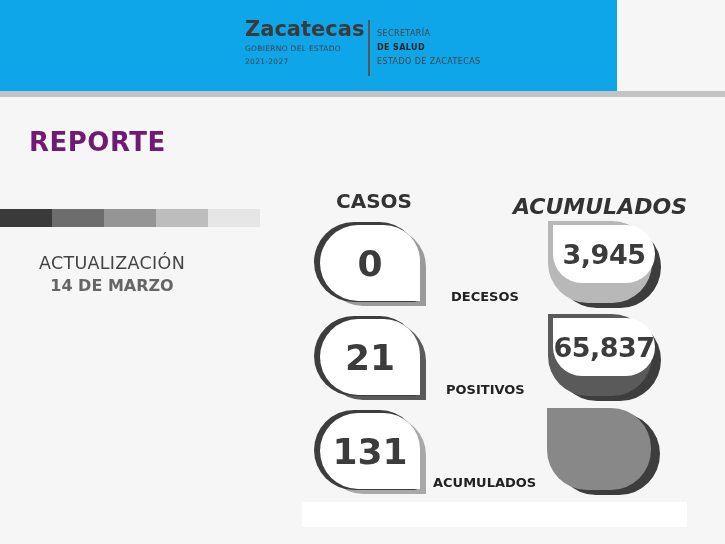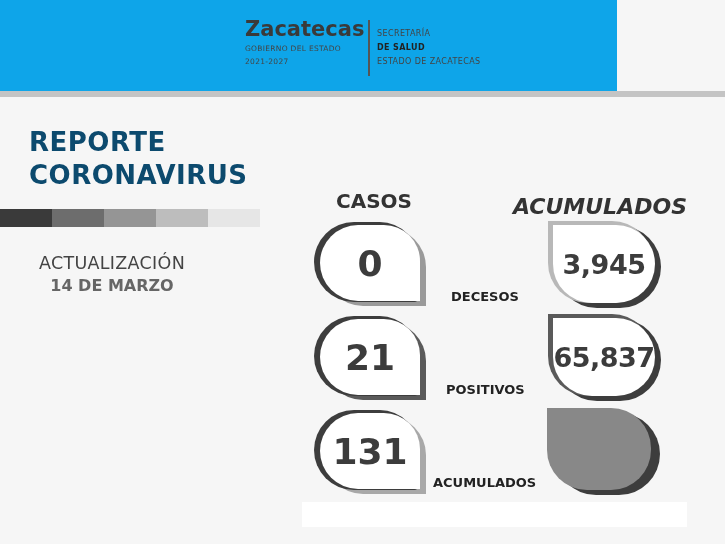--- a/index.html
+++ b/index.html
@@ -22,21 +22,21 @@
   }
   .gov-sub { font-size: 7.5px; color: #444; line-height: 13px; letter-spacing: 0.3px; margin-top: 1px; }
   .gov-years { font-size: 7.5px; color: #444; line-height: 13px; letter-spacing: 0.3px; }
   .divider { position: absolute; left: 368px; top: 20px; width: 2px; height: 56px; background: #555; }
   .sec-block { position: absolute; left: 377px; top: 27px; font-size: 8px; color: #444; line-height: 14px; letter-spacing: 0.4px; }
   .sec-block .bold { font-weight: bold; color: #222; }
   .gray-bar { position: absolute; left: 0; top: 91px; width: 725px; height: 6px; background: #c4c4c4; }
 
   .report-title {
     position: absolute; left: 29px; top: 126px;
-    font-size: 26px; font-weight: bold; line-height: 33px; color: #0c4a6e; letter-spacing: 0.5px;
+    font-size: 26px; font-weight: bold; line-height: 33px; color: #701a75; letter-spacing: 0.5px;
   }
   .color-strip { position: absolute; left: 0; top: 209px; height: 18px; display: flex; }
   .color-strip div { width: 52px; height: 18px; }
 
   .update-label {
     position: absolute; left: 24px; top: 253px; width: 176px; text-align: center;
     font-size: 17.5px; color: #444; letter-spacing: 0.3px;
   }
   .update-date {
     position: absolute; left: 24px; top: 276px; width: 176px; text-align: center;
@@ -68,21 +68,21 @@
   .badge-r { position: absolute; width: 113px; height: 87px; }
   .badge-r .sh-left {
     position: absolute; left: 0; top: 0; width: 104px; height: 82px;
     border-radius: 0 40px 40px 40px;
   }
   .badge-r .sh-right {
     position: absolute; left: 8px; top: 5px; width: 105px; height: 82px;
     background: #3d3d3d; border-radius: 0 42px 42px 42px;
   }
   .badge-r .face {
-    position: absolute; left: 5px; top: 4px; width: 102px; height: 78px;
+    position: absolute; left: 5px; top: 4px; width: 102px; height: 58px;
     background: #ffffff; border-radius: 0 40px 40px 40px;
     display: flex; align-items: center; justify-content: center;
     font-size: 27px; font-weight: bold; color: #3c3c3c; letter-spacing: -0.5px;
   }
 
   .row-label { position: absolute; font-size: 13px; font-weight: bold; color: #222; }
 
   .white-box { position: absolute; left: 302px; top: 502px; width: 385px; height: 25px; background: #ffffff; }
 </style>
 </head>
@@ -98,21 +98,20 @@
   <div class="sec-block">
     <div>SECRETARÍA</div>
     <div class="bold">DE SALUD</div>
     <div>ESTADO DE ZACATECAS</div>
   </div>
 </div>
 <div class="gray-bar"></div>
 
 <div class="report-title">
   <div>REPORTE</div>
-  <div>CORONAVIRUS</div>
 </div>
 
 <div class="color-strip">
   <div class="strip-seg" style="background: rgb(58, 58, 58);"></div>
   <div class="strip-seg" style="background: rgb(109, 109, 109);"></div>
   <div class="strip-seg" style="background: rgb(149, 149, 149);"></div>
   <div class="strip-seg" style="background: rgb(189, 189, 189);"></div>
   <div class="strip-seg" style="background: rgb(230, 230, 230);"></div>
 </div>
 

